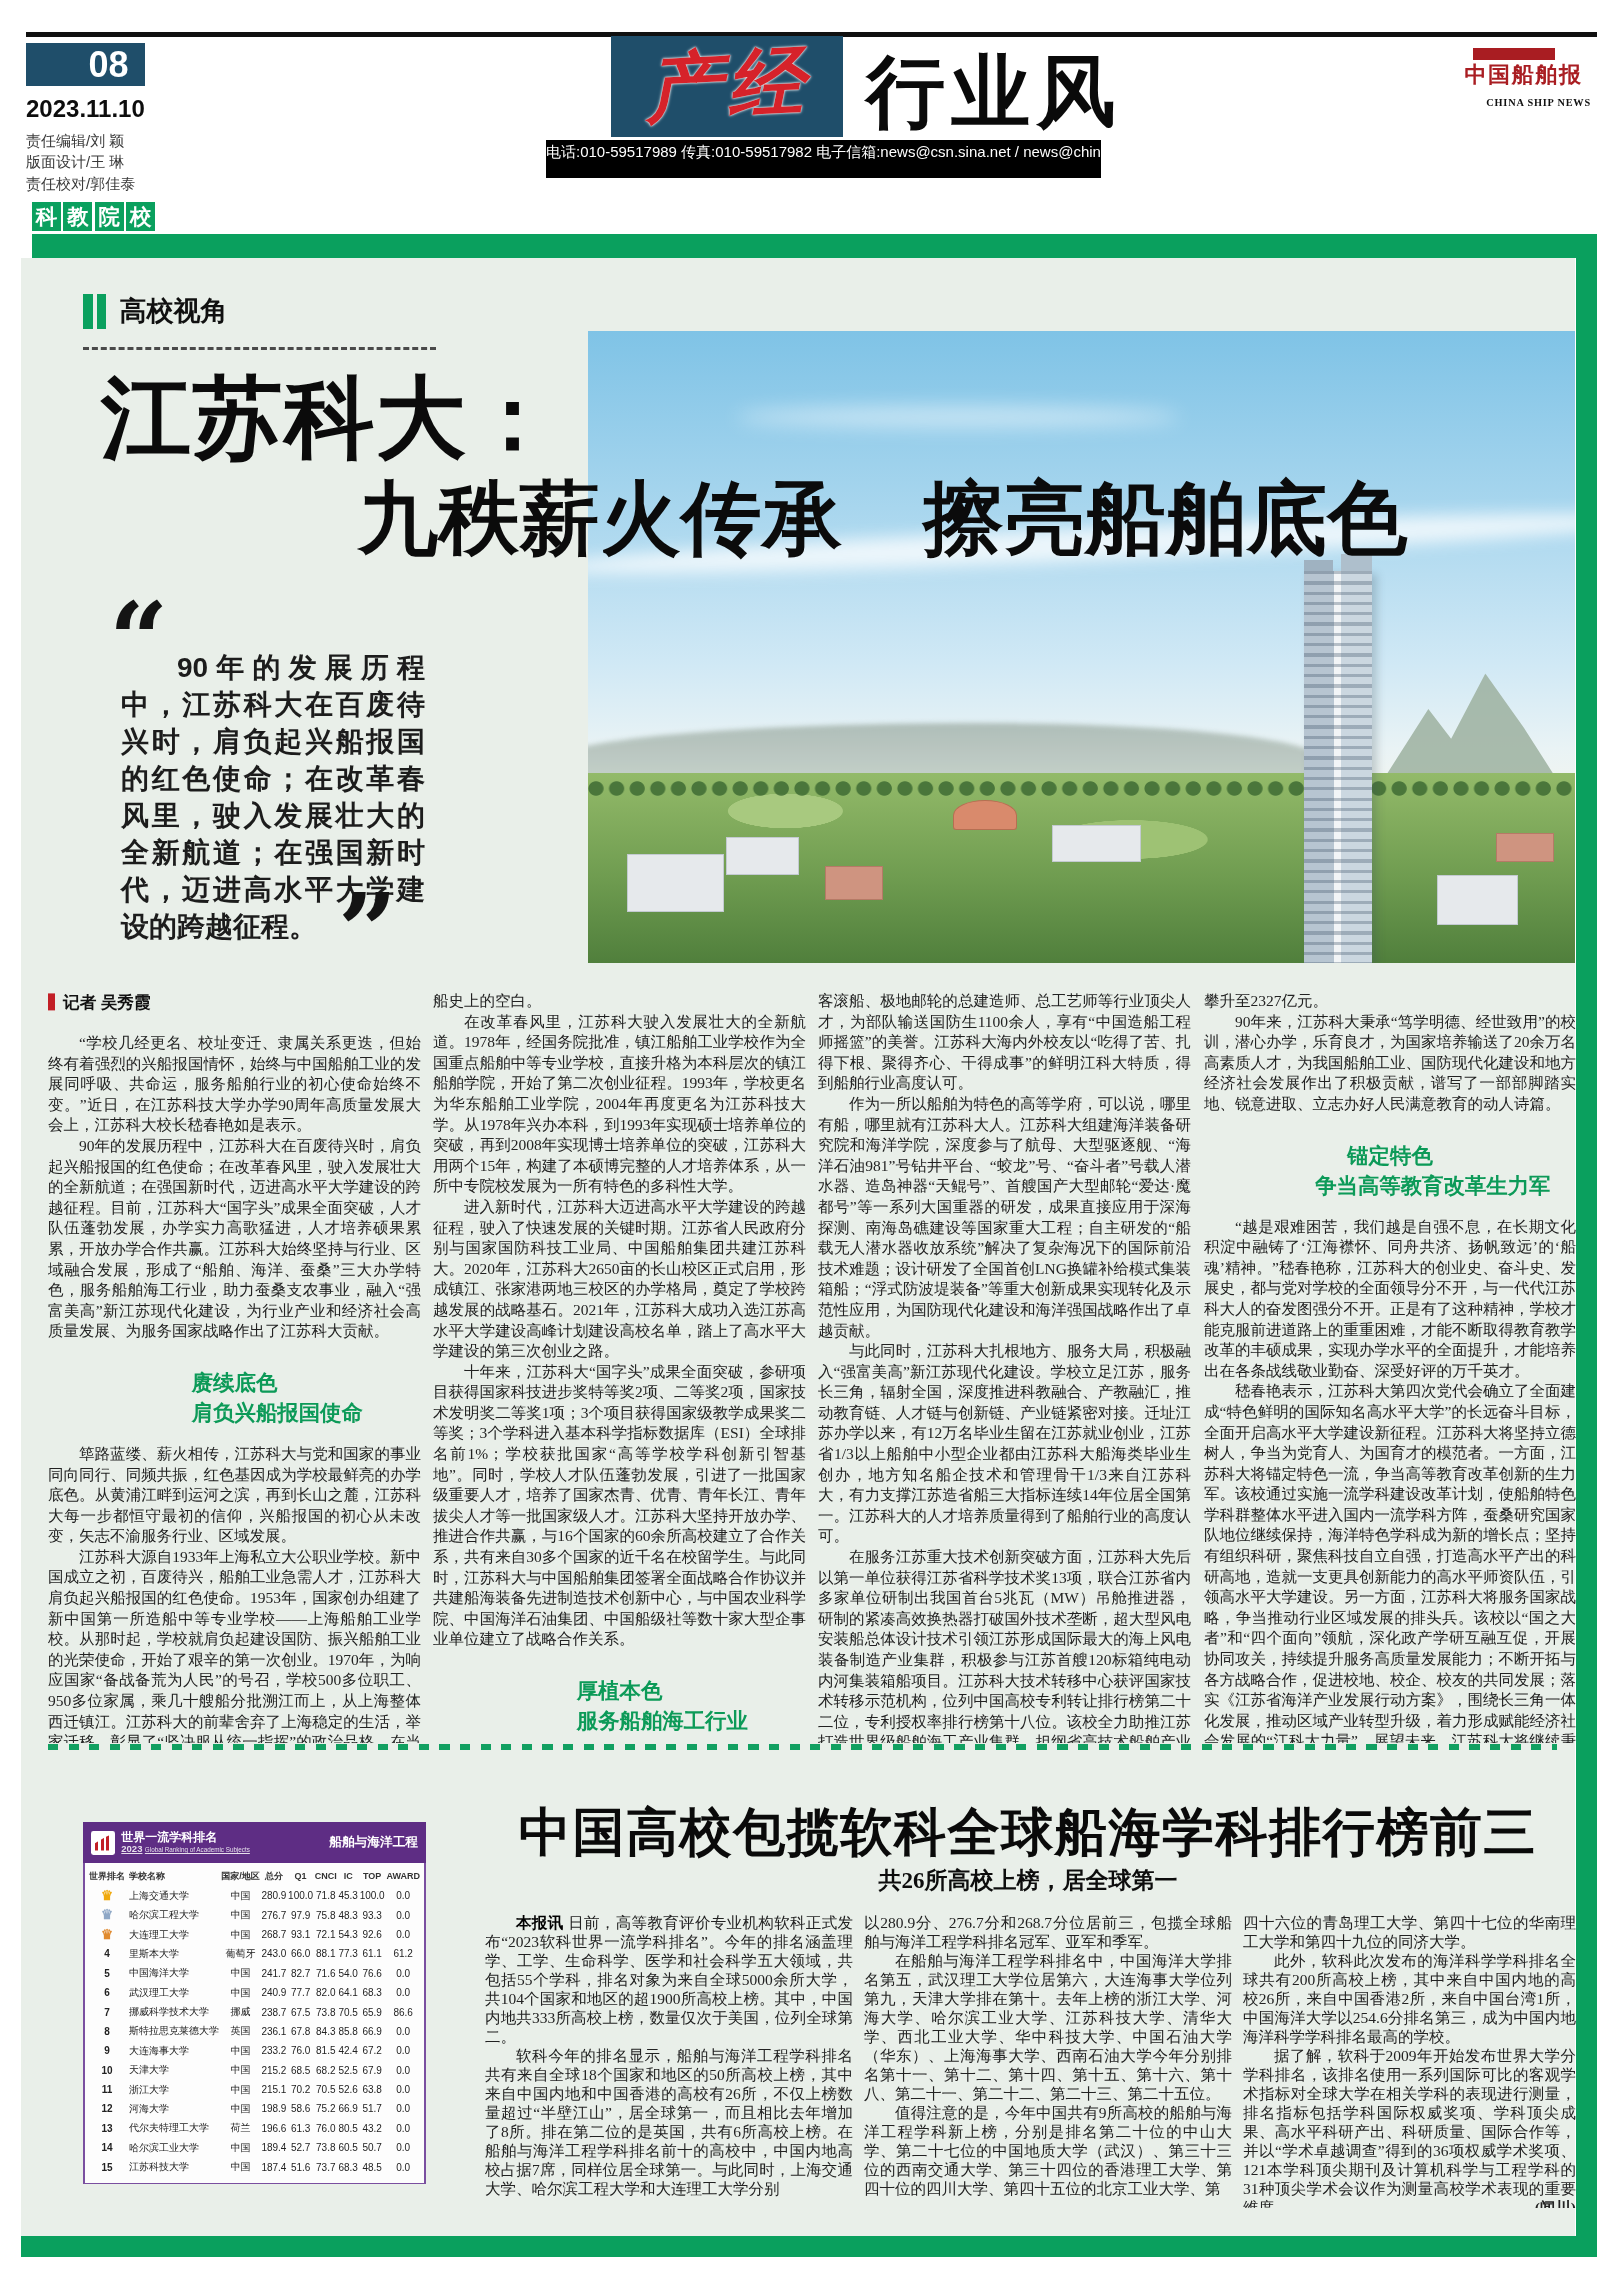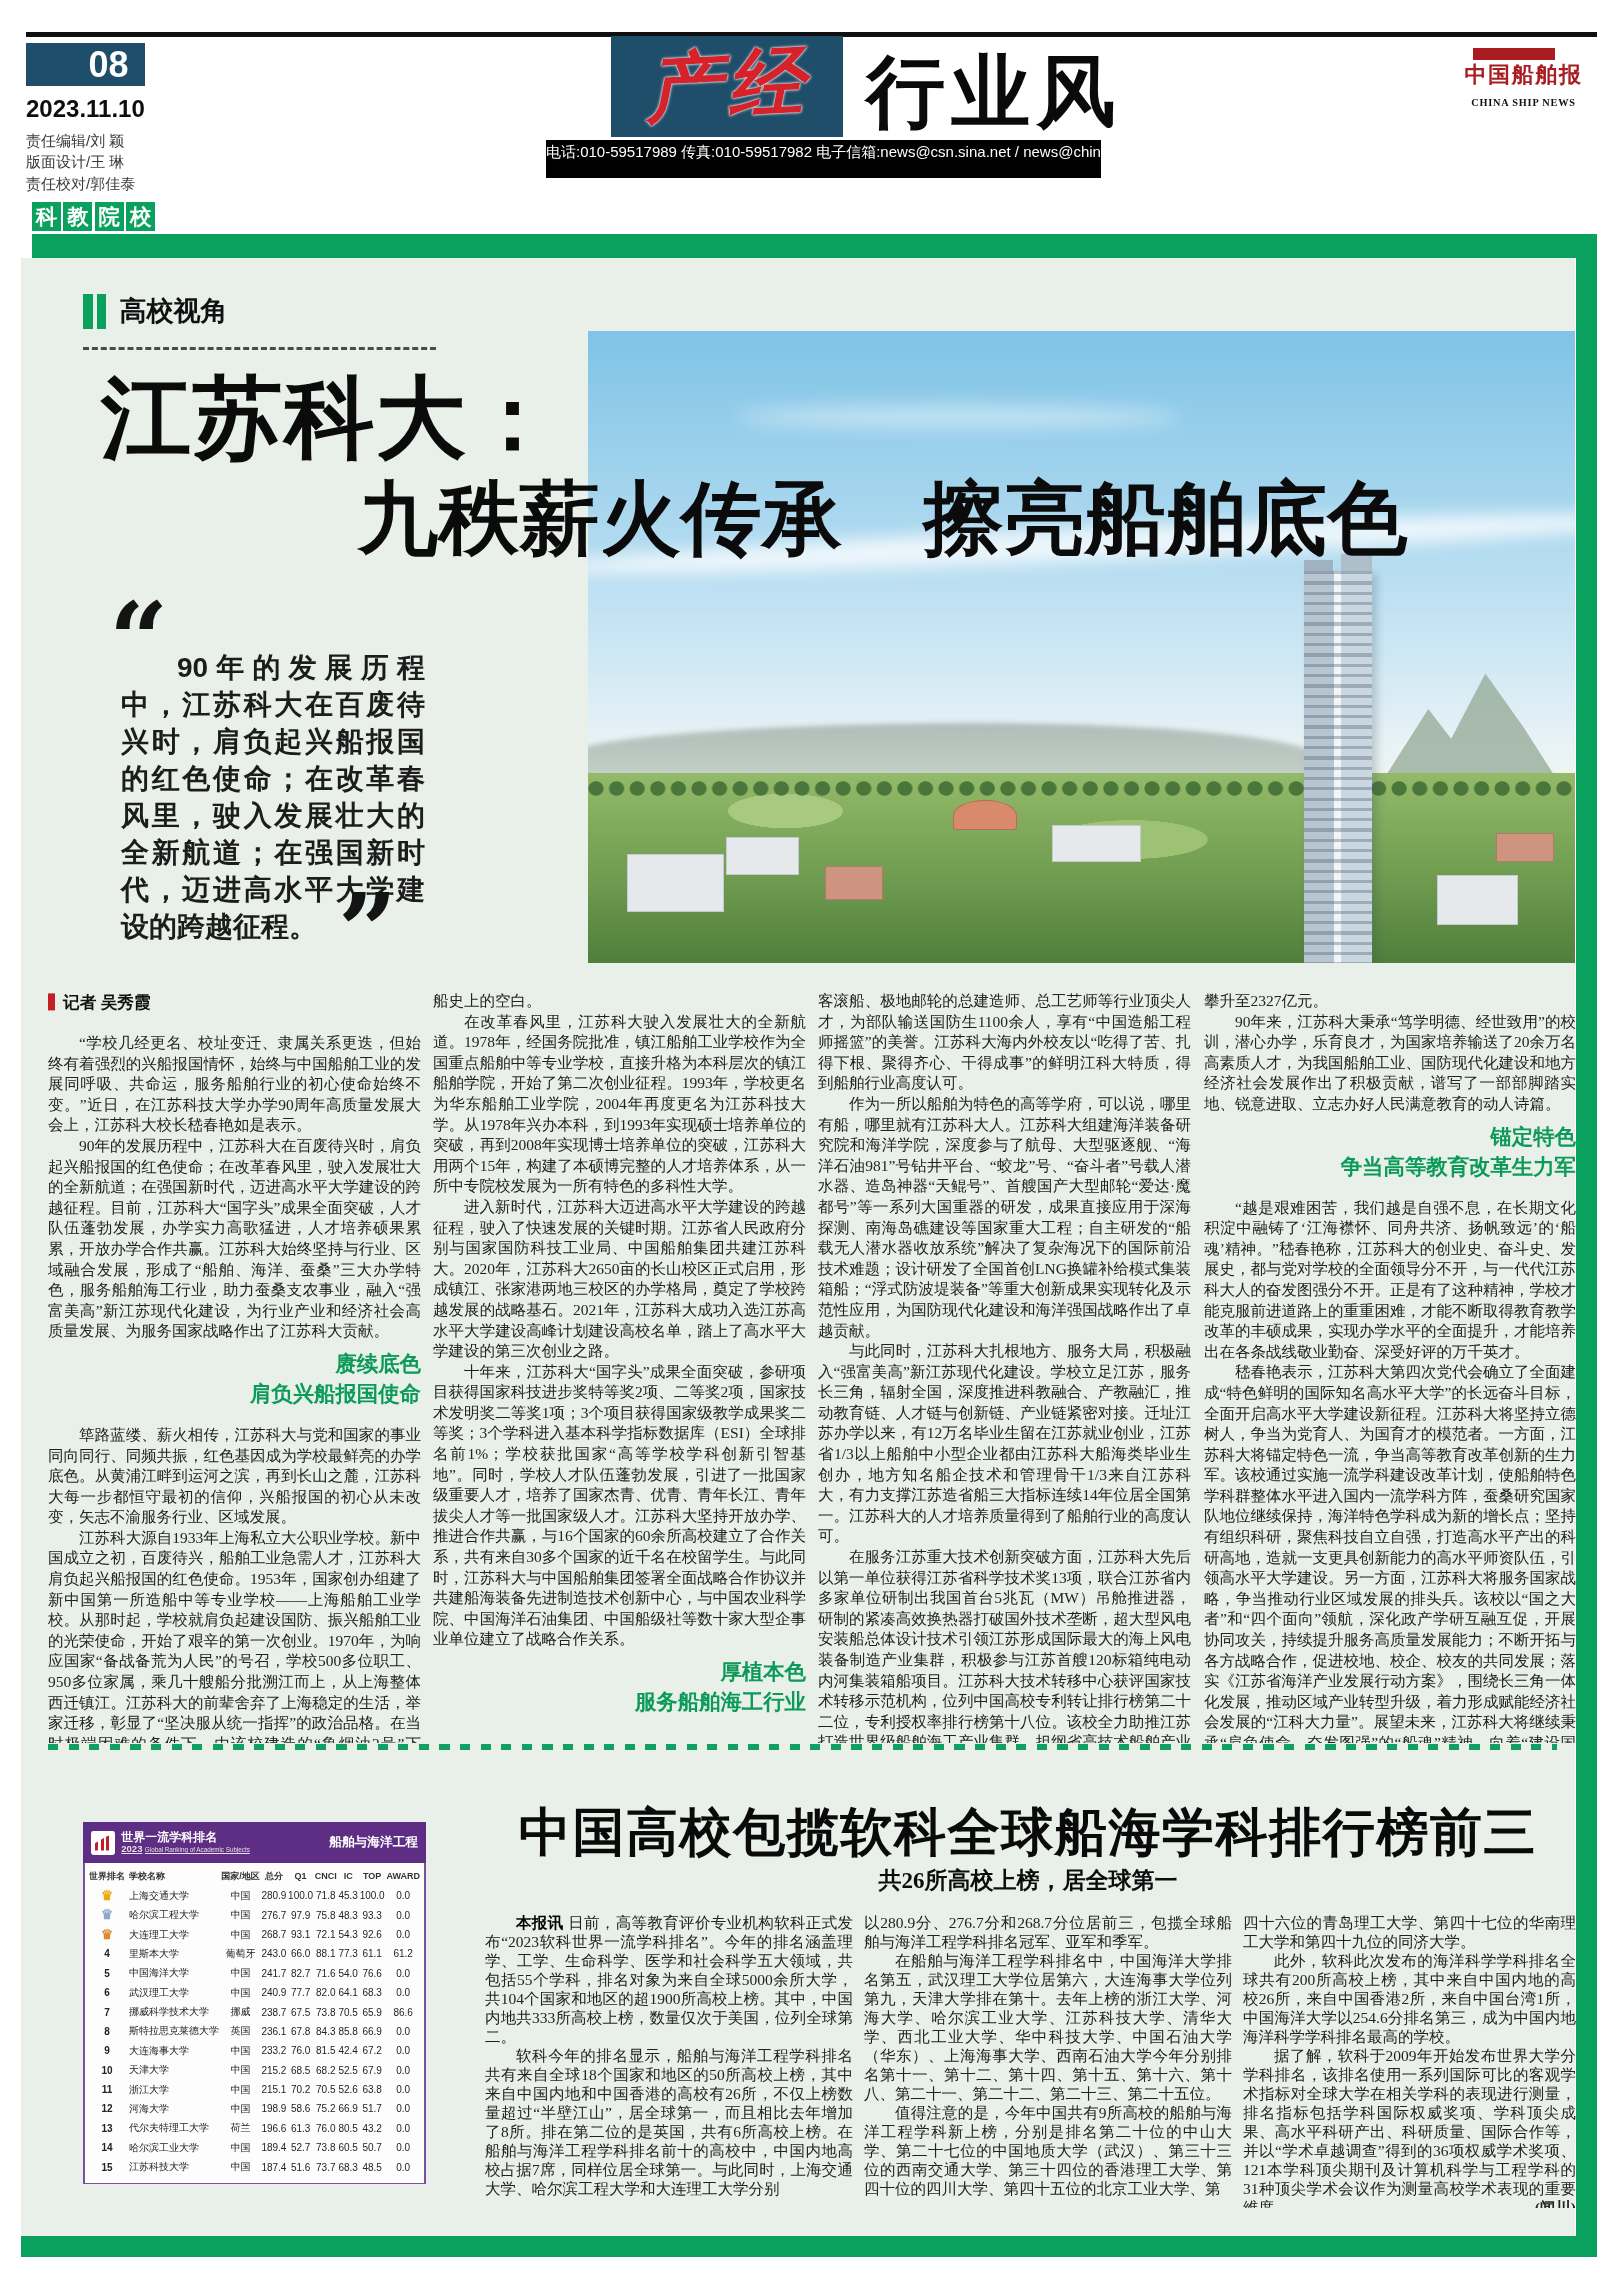--- a/index.html
+++ b/index.html
@@ -16,21 +16,21 @@
   .staff{left:26px;top:130px;font-family:"Liberation Sans",sans-serif;font-size:15px;line-height:21.4px;color:#3a3a3a;}
   .mast-box{left:611px;top:36px;width:232px;height:101px;background:#1f4e6a;display:flex;align-items:center;justify-content:center;}
   .mast-script{font-style:italic;font-weight:900;font-size:76px;color:#d6222a;letter-spacing:6.3px;
                text-shadow:0 0 1.6px #fff,0 0 3.2px #fff;transform:rotate(-3deg);}
   .mast-big{left:866px;top:40px;font-weight:900;font-size:79px;letter-spacing:6.3px;color:#0a0a0a;white-space:nowrap;}
   .contact{left:546px;top:140px;width:555px;height:38px;background:#000;color:#fff;
            font-family:"Liberation Sans",sans-serif;font-size:15px;line-height:24.6px;text-align:center;white-space:nowrap;}
   .brand-badge{left:1473px;top:48px;width:82px;height:12px;background:#a91d22;}
   .brand-name{left:1456px;top:60px;width:135px;text-align:center;font-weight:900;
               font-size:22px;color:#a91d22;letter-spacing:1.6px;white-space:nowrap;}
-  .brand-en{left:1456px;top:97px;width:135px;text-align:center;font-weight:bold;font-size:10.3px;color:#111;letter-spacing:0.8px;}
+  .brand-en{left:1456px;top:97px;width:135px;text-align:right;font-weight:bold;font-size:10.3px;color:#111;letter-spacing:0.8px;}
 
   
   .tag-row{left:32px;top:202px;display:flex;gap:2.4px;}
   .tag-char{width:29px;height:29px;background:#0aa05e;color:#fff;font-family:"Liberation Sans",sans-serif;
             font-weight:bold;font-size:21.4px;display:flex;align-items:center;justify-content:center;}
   .band{left:32px;top:234px;width:1565px;height:24px;background:#0aa05e;}
 
   
   .content-bg{left:21.4px;top:258px;width:1554px;height:1978px;background:#e9efe9;}
   .rightbar{left:1576px;top:234px;width:21.4px;height:2023px;background:#0aa05e;}
@@ -80,22 +80,22 @@
   .tower:before{content:"";position:absolute;left:0;top:-11px;width:44%;height:11px;background:#9fb2c1;}
   .tower:after{content:"";position:absolute;right:0;top:-17.4px;width:45%;height:17.4px;background:#aebfcc;}
 
   
   .col{top:991px;width:373px;height:752px;overflow:hidden;text-align:justify;z-index:2;}
   .c1{left:48px;} .c2{left:433px;} .c3{left:818px;} .c4{left:1204px;width:372px;}
   .para{margin:0;font-size:15.5px;line-height:20.6px;color:#222;text-indent:2em;}
   .para.noindent{text-indent:0;}
   .byline{margin:0 0 19px 0;font-size:16.7px;font-weight:bold;color:#111;}
   .byline-bar{display:inline-block;width:7.1px;height:16.7px;background:#c21f26;margin-right:8px;transform:translateY(2.4px);}
-  .sub-head{margin:7px 0 16px 0;font-family:"Liberation Sans",sans-serif;font-weight:800;
-            font-size:21.4px;line-height:30px;color:#0c9a58;text-indent:0;text-align:right;}
+  .sub-head{margin:26px 0 16px 0;font-family:"Liberation Sans",sans-serif;font-weight:800;
+            font-size:21.4px;line-height:30px;color:#0c9a58;text-indent:0;text-align:center;}
   .sub-head .l2{text-indent:4em;}
   .lead-tag{font-family:"Liberation Sans",sans-serif;font-weight:bold;color:#000;}
   .sign{float:right;font-weight:bold;}
 
   
   .gdots{left:48px;top:1744px;width:1509px;height:5.6px;
          background:repeating-linear-gradient(90deg,#11a061 0 10.3px,transparent 10.3px 20.6px);}
 
   
   .rank-card{left:83px;top:1822px;width:343px;z-index:3;font-family:"Liberation Sans",sans-serif;}

